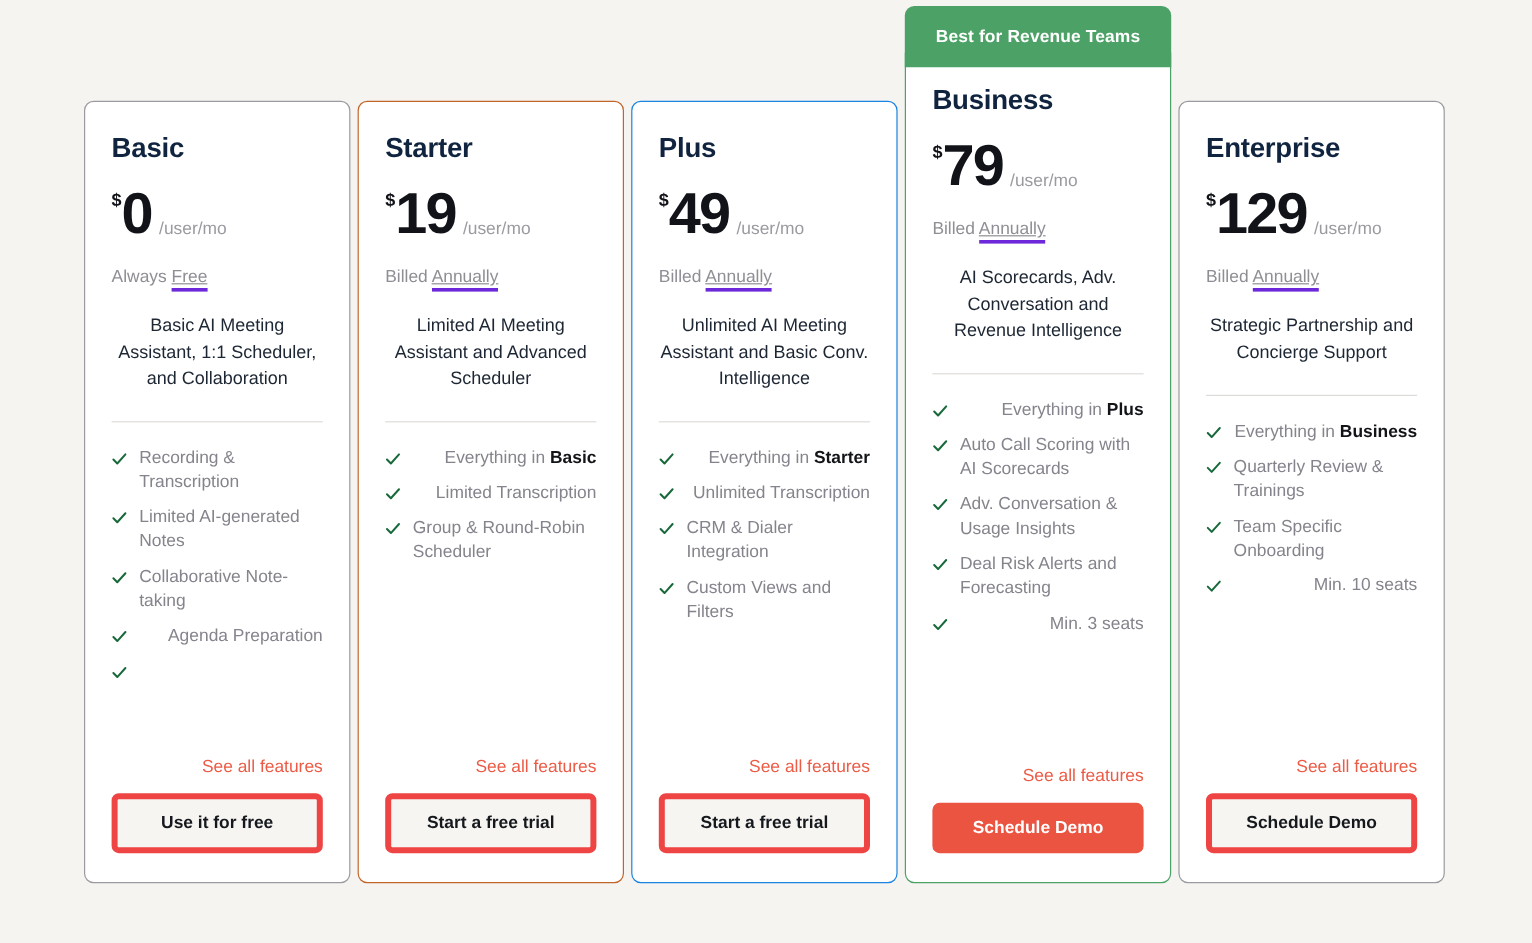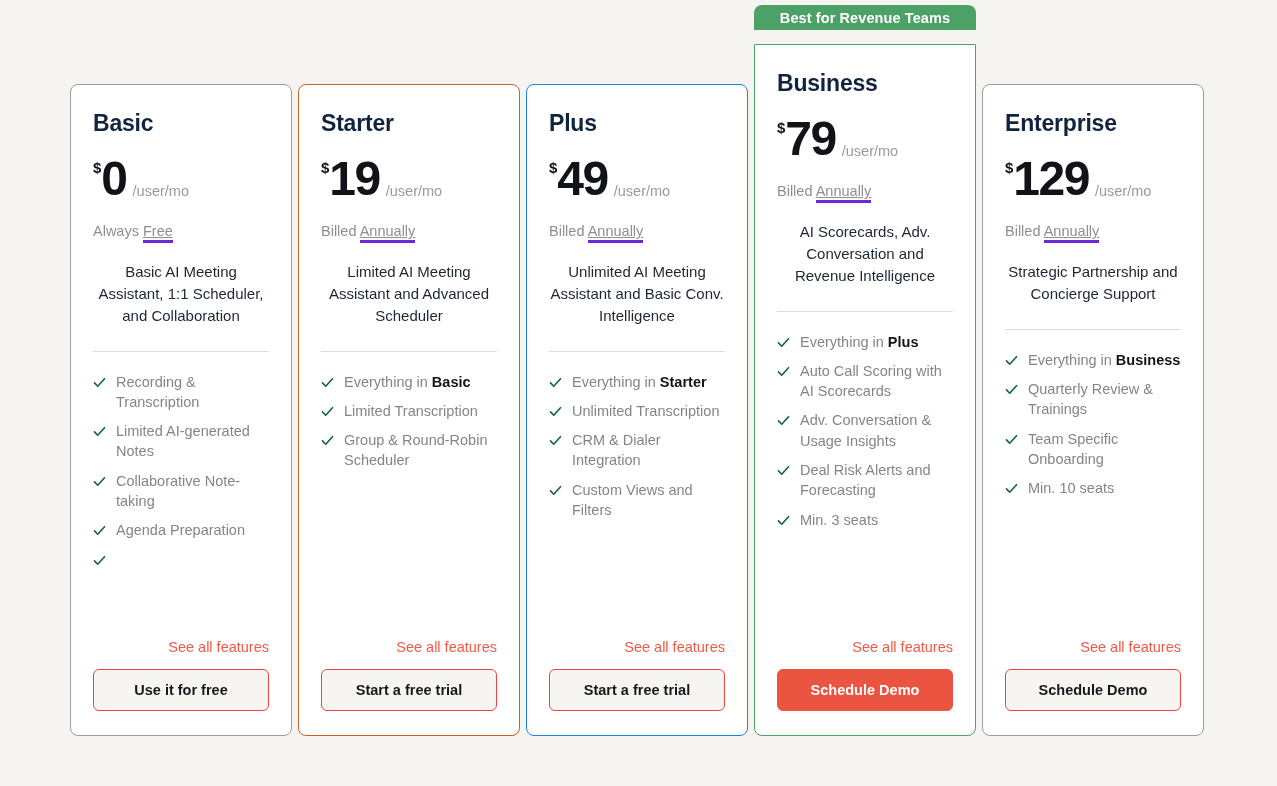--- a/index.html
+++ b/index.html
@@ -47,21 +47,21 @@
     min-height: 692px;
     border-top-left-radius: 0;
     border-top-right-radius: 0;
   }
 
   .badge {
     position: absolute;
     left: -1px;
     right: -1px;
     top: -40px;
-    height: 25px;
+    height: 51px;
     background: #4ca266;
     border-top-left-radius: 8px;
     border-top-right-radius: 8px;
     color: #ffffff;
     font-size: 14.5px;
     font-weight: 600;
     letter-spacing: .1px;
     display: flex;
     align-items: center;
     justify-content: center;
@@ -134,20 +134,21 @@
     list-style: none;
     flex: 1 1 auto;
   }
   .feature {
     display: flex;
     align-items: flex-start;
     margin-bottom: 9px;
     font-size: 14.5px;
     line-height: 1.4;
     color: #84848c;
+    justify-content: space-between;
   }
   .check-icon {
     flex: 0 0 auto;
     width: 13px;
     height: 13px;
     margin-right: 10px;
     margin-top: 4px;
     color: #17693a;
   }
   .check-icon svg { display: block; width: 13px; height: 13px; }
@@ -169,21 +170,21 @@
     font-family: "Liberation Sans", sans-serif;
     font-size: 14.5px;
     font-weight: 700;
     border-radius: 6px;
     cursor: pointer;
     text-align: center;
   }
   .cta.ghost {
     background: #f7f5f2;
     color: #15181d;
-    border: 1px solid #ef4444;
+    border: 5px solid #ef4444;
   }
   .cta.primary {
     background: #ea5440;
     color: #ffffff;
     border: 1px solid #ea5440;
   }
 </style>
 </head>
 <body>
 

